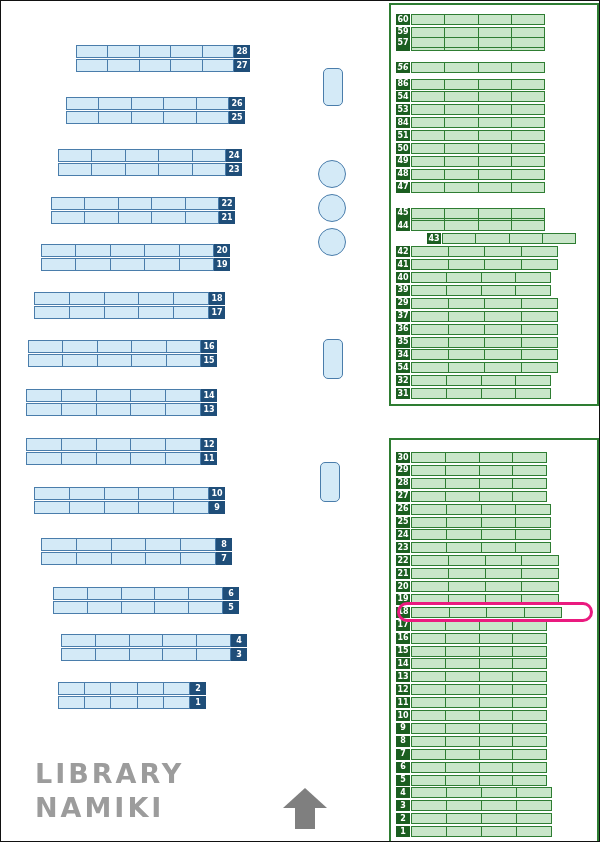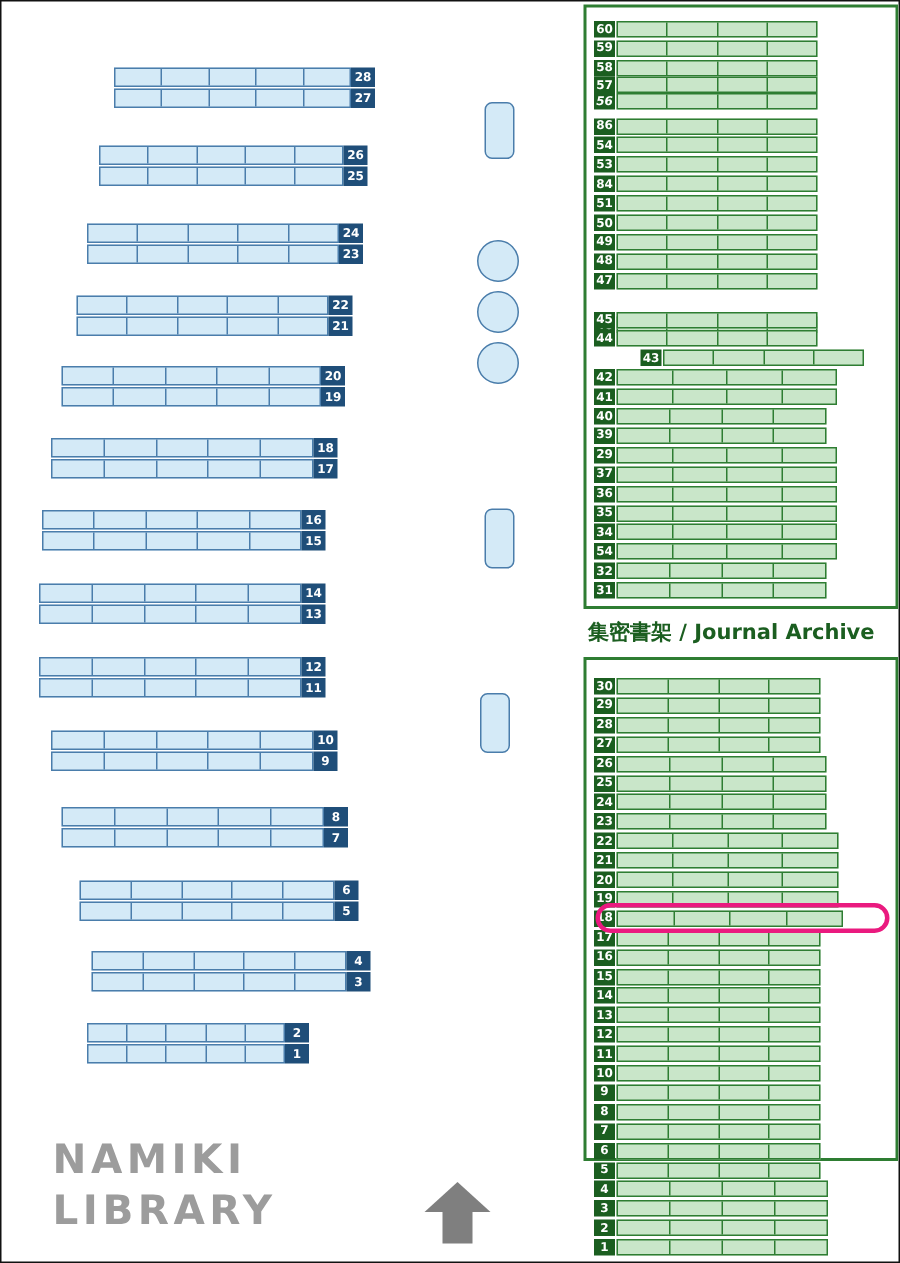--- a/index.html
+++ b/index.html
@@ -25,21 +25,21 @@
   .bluebadge{width:16px;height:13px;background:var(--blue-badge);}
   .greenbadge{width:14px;height:11px;background:var(--green-badge);flex:0 0 14px;}
 
   
   .pillar{position:absolute;width:20px;background:var(--blue-fill);border:1.5px solid var(--blue-border);border-radius:5px;}
   .round-table{position:absolute;width:28px;height:28px;background:var(--blue-fill);border:1.5px solid var(--blue-border);border-radius:50%;}
 
   
   .archive-panel{position:absolute;left:388px;width:210px;background:#fff;border:2px solid var(--green-border);}
   #archive-top{top:2px;height:403px;}
-  #archive-bottom{top:437px;height:336px;}
+  #archive-bottom{top:437px;height:405px;}
   .gshelf{position:absolute;left:5px;display:flex;height:11px;gap:1px;}
   .ring{position:absolute;left:6px;width:196px;height:20px;border:3px solid var(--highlight);border-radius:10px;z-index:5;}
 
   .archive-label{position:absolute;left:375px;top:412px;width:223px;text-align:center;
     font-size:14px;font-weight:bold;color:var(--label-green);white-space:nowrap;}
 
   .title{position:absolute;left:34px;top:756px;font-size:27px;font-weight:bold;
     color:var(--title-gray);letter-spacing:3px;line-height:34px;}
 
   .entrance-label{position:absolute;left:240px;top:763px;font-size:17px;font-weight:bold;
@@ -365,21 +365,21 @@
       </div>
       <div class="gshelf" style="top: 34.8px;">
         <div class="badge greenbadge">58</div>
         <div class="bar green" style="width: 134px;">
           <div class="cell"></div>
           <div class="cell"></div>
           <div class="cell"></div>
           <div class="cell"></div>
         </div>
       </div>
-      <div class="gshelf" style="top: 46px;">
+      <div class="gshelf" style="top: 32px;">
         <div class="badge greenbadge">57</div>
         <div class="bar green" style="width: 134px;">
           <div class="cell"></div>
           <div class="cell"></div>
           <div class="cell"></div>
           <div class="cell"></div>
         </div>
       </div>
       <div class="gshelf" style="top: 57px; font-style: italic;">
         <div class="badge greenbadge">56</div>
@@ -610,21 +610,20 @@
         <div class="badge greenbadge">31</div>
         <div class="bar green" style="width: 140px;">
           <div class="cell"></div>
           <div class="cell"></div>
           <div class="cell"></div>
           <div class="cell"></div>
         </div>
       </div>
     </div>
 
-  <div class="archive-label">集密書架 / Journal Archive</div>
 
   <div class="archive-panel" id="archive-bottom">
       <div class="gshelf" style="top: 12px;">
         <div class="badge greenbadge">30</div>
         <div class="bar green" style="width: 136px;">
           <div class="cell"></div>
           <div class="cell"></div>
           <div class="cell"></div>
           <div class="cell"></div>
         </div>
@@ -887,22 +886,22 @@
           <div class="cell"></div>
           <div class="cell"></div>
           <div class="cell"></div>
           <div class="cell"></div>
         </div>
       </div>
       <div class="ring" style="top: 162.3px;"></div>
     </div>
 
   <div class="title">
+    <div>LIBRARY</div>
     <div>NAMIKI</div>
-    <div>LIBRARY</div>
   </div>
 
   <div class="arrow-up">
     <div class="arrow-head"></div>
     <div class="arrow-stem"></div>
   </div>
 
 </div>
 
 </body></html>

